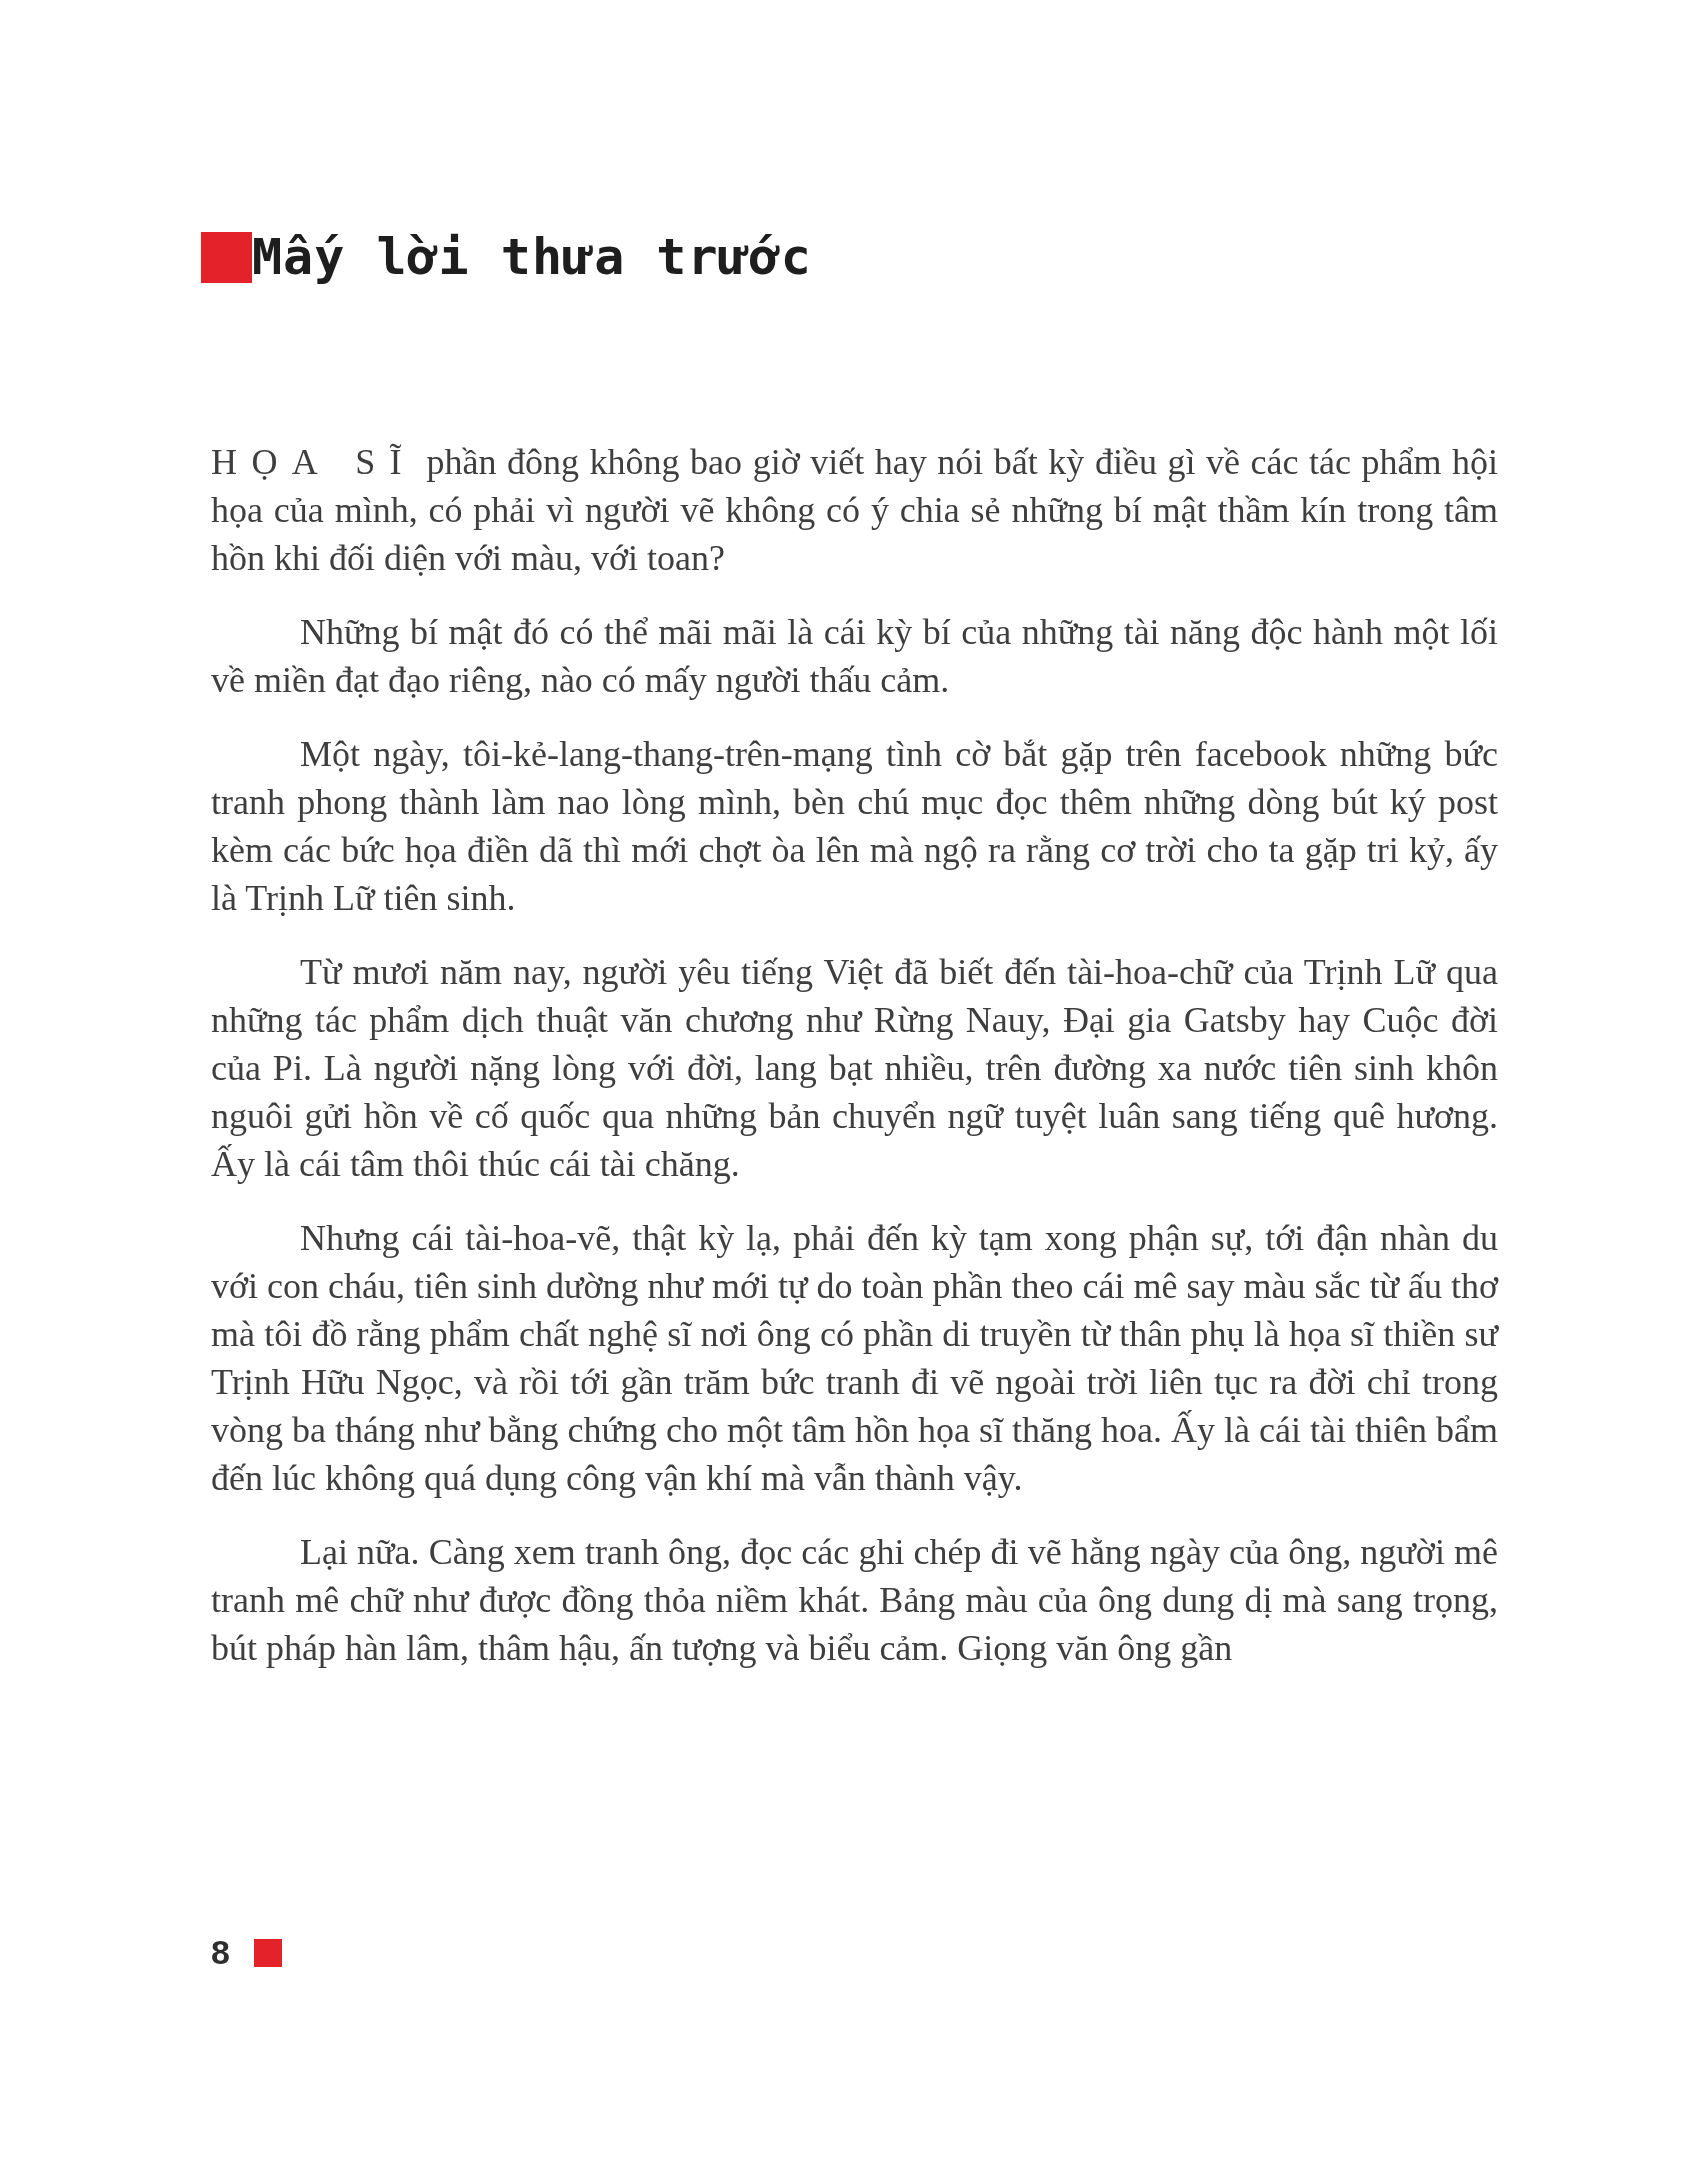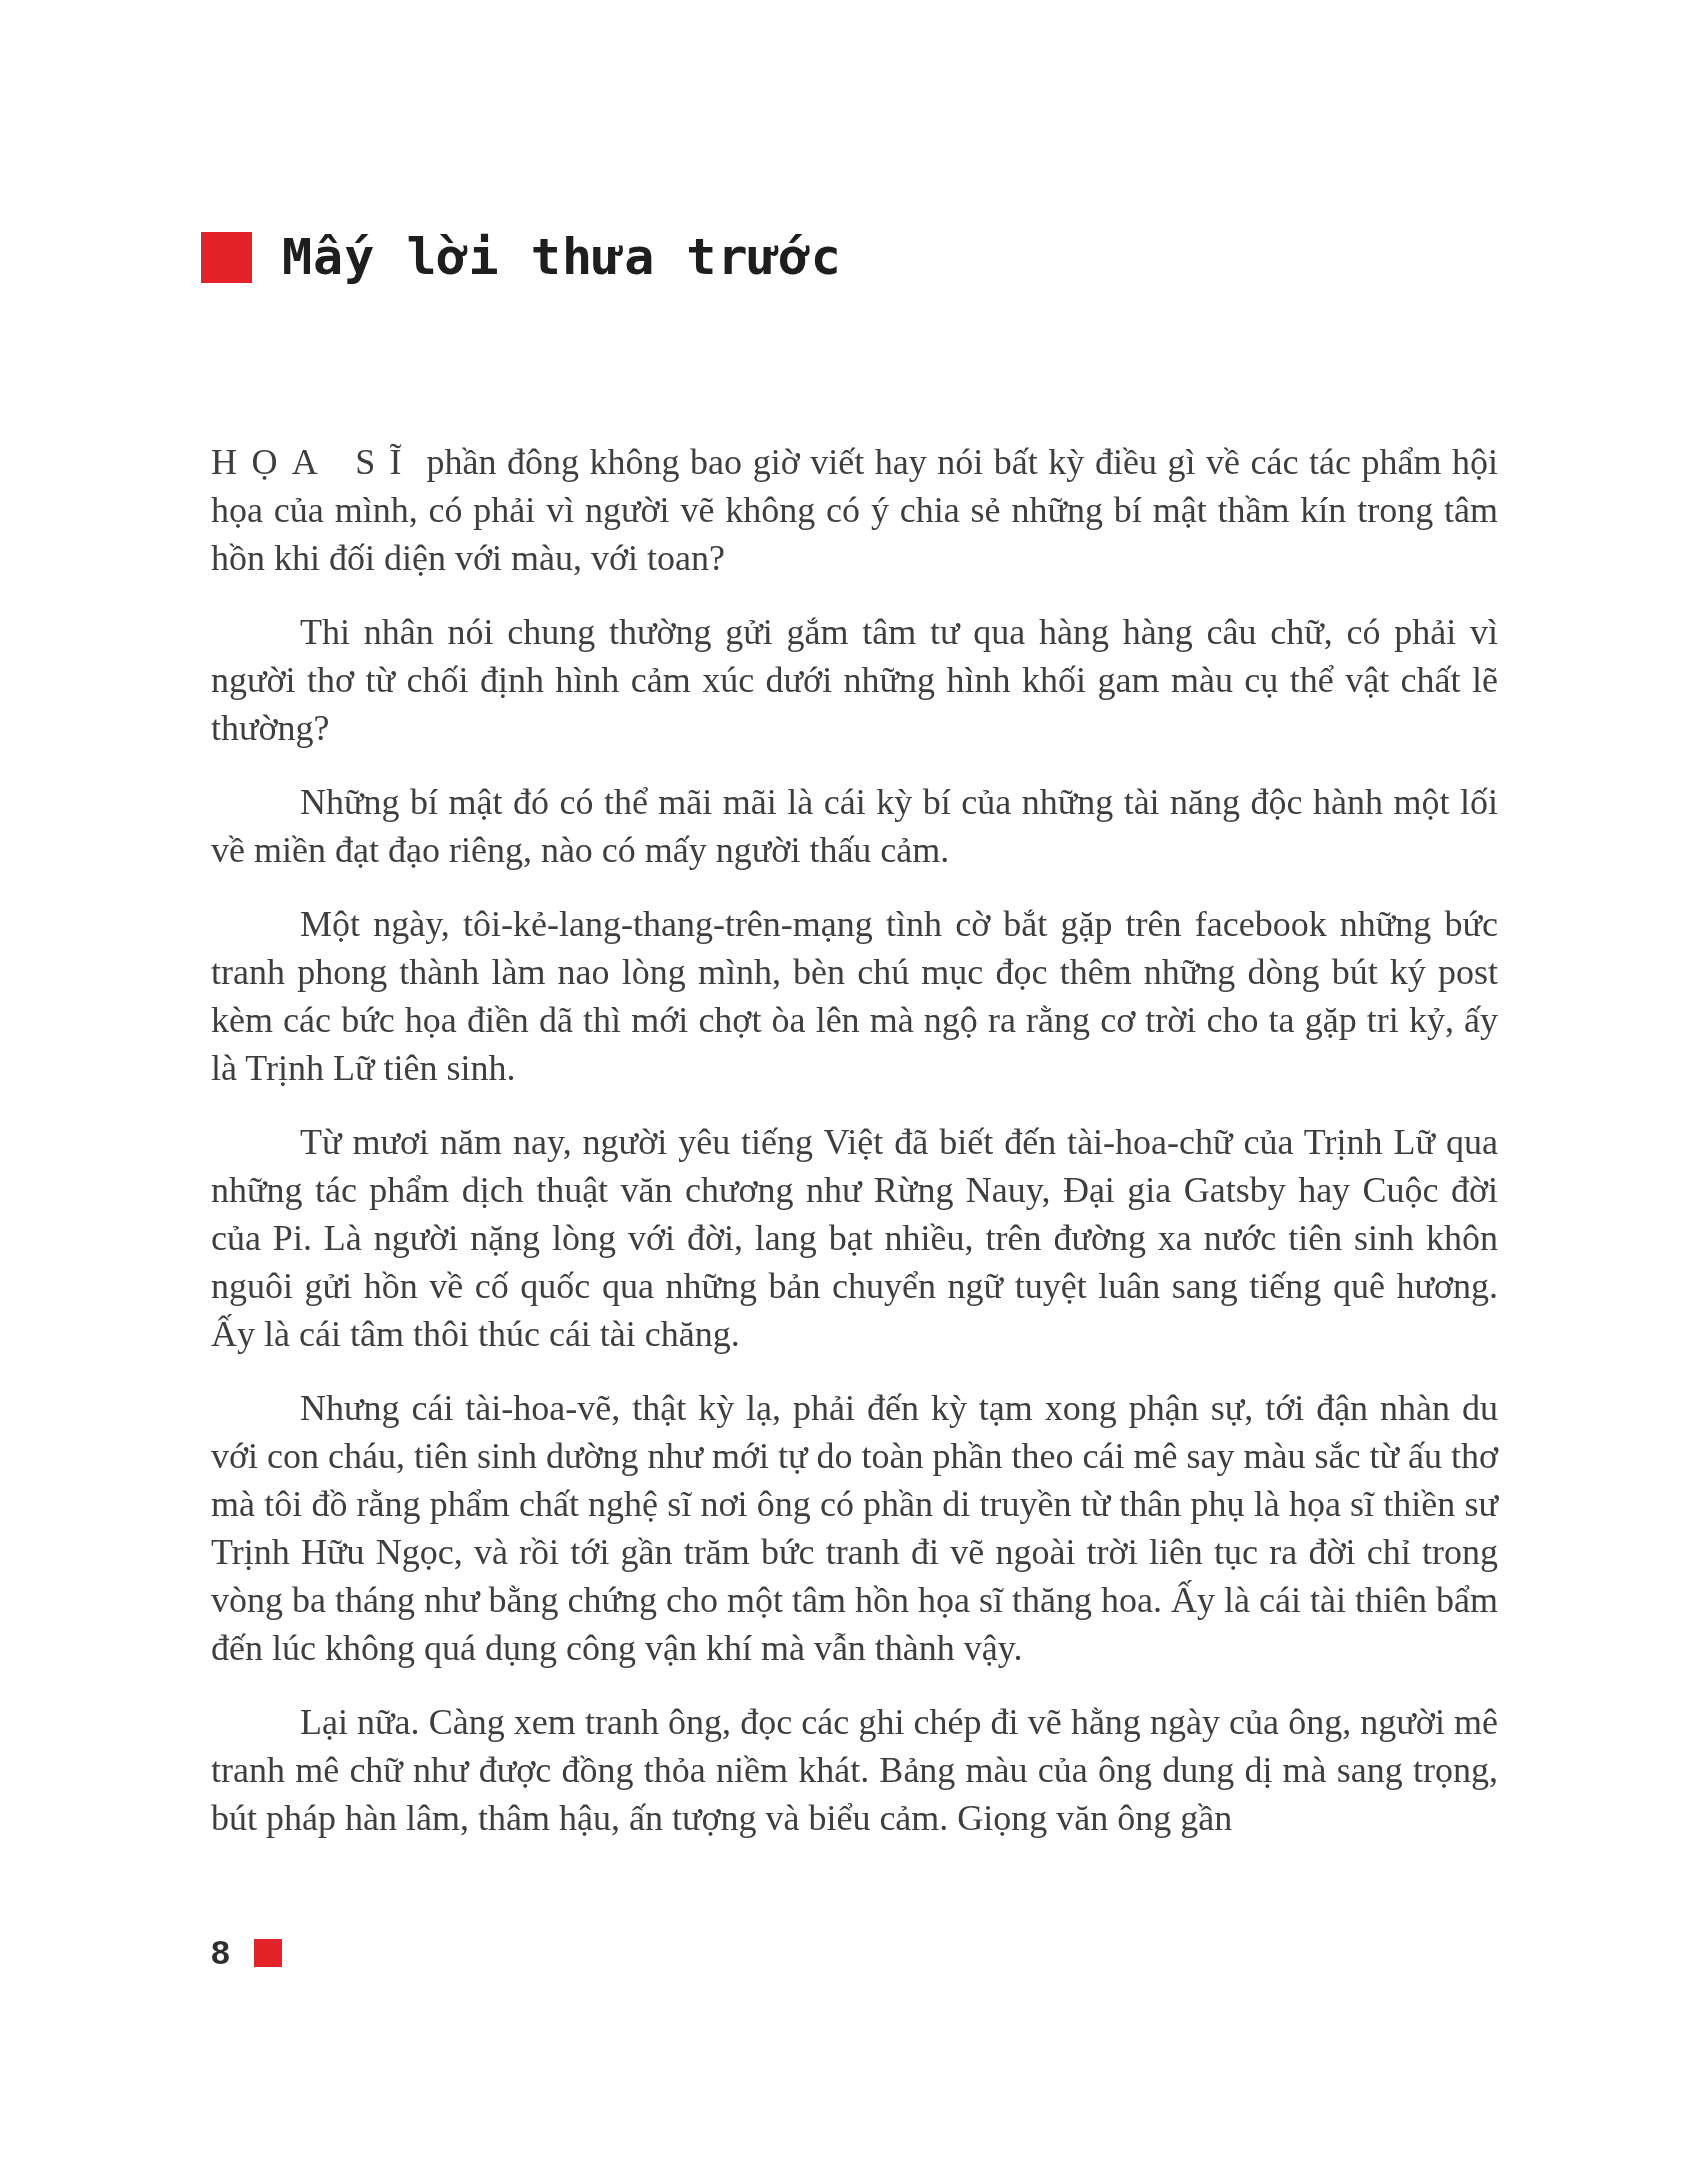--- a/index.html
+++ b/index.html
@@ -18,21 +18,20 @@
     position: absolute;
     inset: 0;
     background: #ffffff;
   }
   .heading {
     position: absolute;
     left: 201px;
     top: 228px;
     display: flex;
     align-items: center;
-    gap: 30px;
   }
   .heading .sq {
     width: 51px;
     height: 51px;
     background: var(--accent, #e3222a);
     flex: 0 0 auto;
   }
   .heading .title {
     font-family: "DejaVu Sans Mono", monospace;
     font-size: 50px;
@@ -90,21 +89,20 @@
 
 <div class="page">
 
   <div class="heading">
     <span class="sq"></span>
     <span class="title">Mấy lời thưa trước</span>
   </div>
 
   <div class="body-text">
       <p class="no-indent"><span class="lead">HỌA SĨ</span><span>  phần đông không bao giờ viết hay nói bất kỳ điều gì về các tác phẩm hội họa của mình, có phải vì người vẽ không có ý chia sẻ những bí mật thầm kín trong tâm hồn khi đối diện với màu, với toan?</span></p>
-      <p><span>Thi nhân nói chung thường gửi gắm tâm tư qua hàng hàng câu chữ, có phải vì người thơ từ chối định hình cảm xúc dưới những hình khối gam màu cụ thể vật chất lẽ thường?</span></p>
       <p><span>Những bí mật đó có thể mãi mãi là cái kỳ bí của những tài năng độc hành một lối về miền đạt đạo riêng, nào có mấy người thấu cảm.</span></p>
       <p><span>Một ngày, tôi-kẻ-lang-thang-trên-mạng tình cờ bắt gặp trên facebook những bức tranh phong thành làm nao lòng mình, bèn chú mục đọc thêm những dòng bút ký post kèm các bức họa điền dã thì mới chợt òa lên mà ngộ ra rằng cơ trời cho ta gặp tri kỷ, ấy là Trịnh Lữ tiên sinh.</span></p>
       <p><span>Từ mươi năm nay, người yêu tiếng Việt đã biết đến tài-hoa-chữ của Trịnh Lữ qua những tác phẩm dịch thuật văn chương như </span><span class="it">Rừng Nauy</span><span>, </span><span class="it">Đại gia Gatsby</span><span> hay </span><span class="it">Cuộc đời của Pi</span><span>. Là người nặng lòng với đời, lang bạt nhiều, trên đường xa nước tiên sinh khôn nguôi gửi hồn về cố quốc qua những bản chuyển ngữ tuyệt luân sang tiếng quê hương. Ấy là cái tâm thôi thúc cái tài chăng.</span></p>
       <p><span>Nhưng cái tài-hoa-vẽ, thật kỳ lạ, phải đến kỳ tạm xong phận sự, tới đận nhàn du với con cháu, tiên sinh dường như mới tự do toàn phần theo cái mê say màu sắc từ ấu thơ mà tôi đồ rằng phẩm chất nghệ sĩ nơi ông có phần di truyền từ thân phụ là họa sĩ thiền sư Trịnh Hữu Ngọc, và rồi tới gần trăm bức tranh đi vẽ ngoài trời liên tục ra đời chỉ trong vòng ba tháng như bằng chứng cho một tâm hồn họa sĩ thăng hoa. Ấy là cái tài thiên bẩm đến lúc không quá dụng công vận khí mà vẫn thành vậy.</span></p>
       <p><span>Lại nữa. Càng xem tranh ông, đọc các ghi chép đi vẽ hằng ngày của ông, người mê tranh mê chữ như được đồng thỏa niềm khát. Bảng màu của ông dung dị mà sang trọng, bút pháp hàn lâm, thâm hậu, ấn tượng và biểu cảm. Giọng văn ông gần</span></p>
     </div>
 
   <div class="footer">
     <span class="num">8</span>
     <span class="sq"></span>

